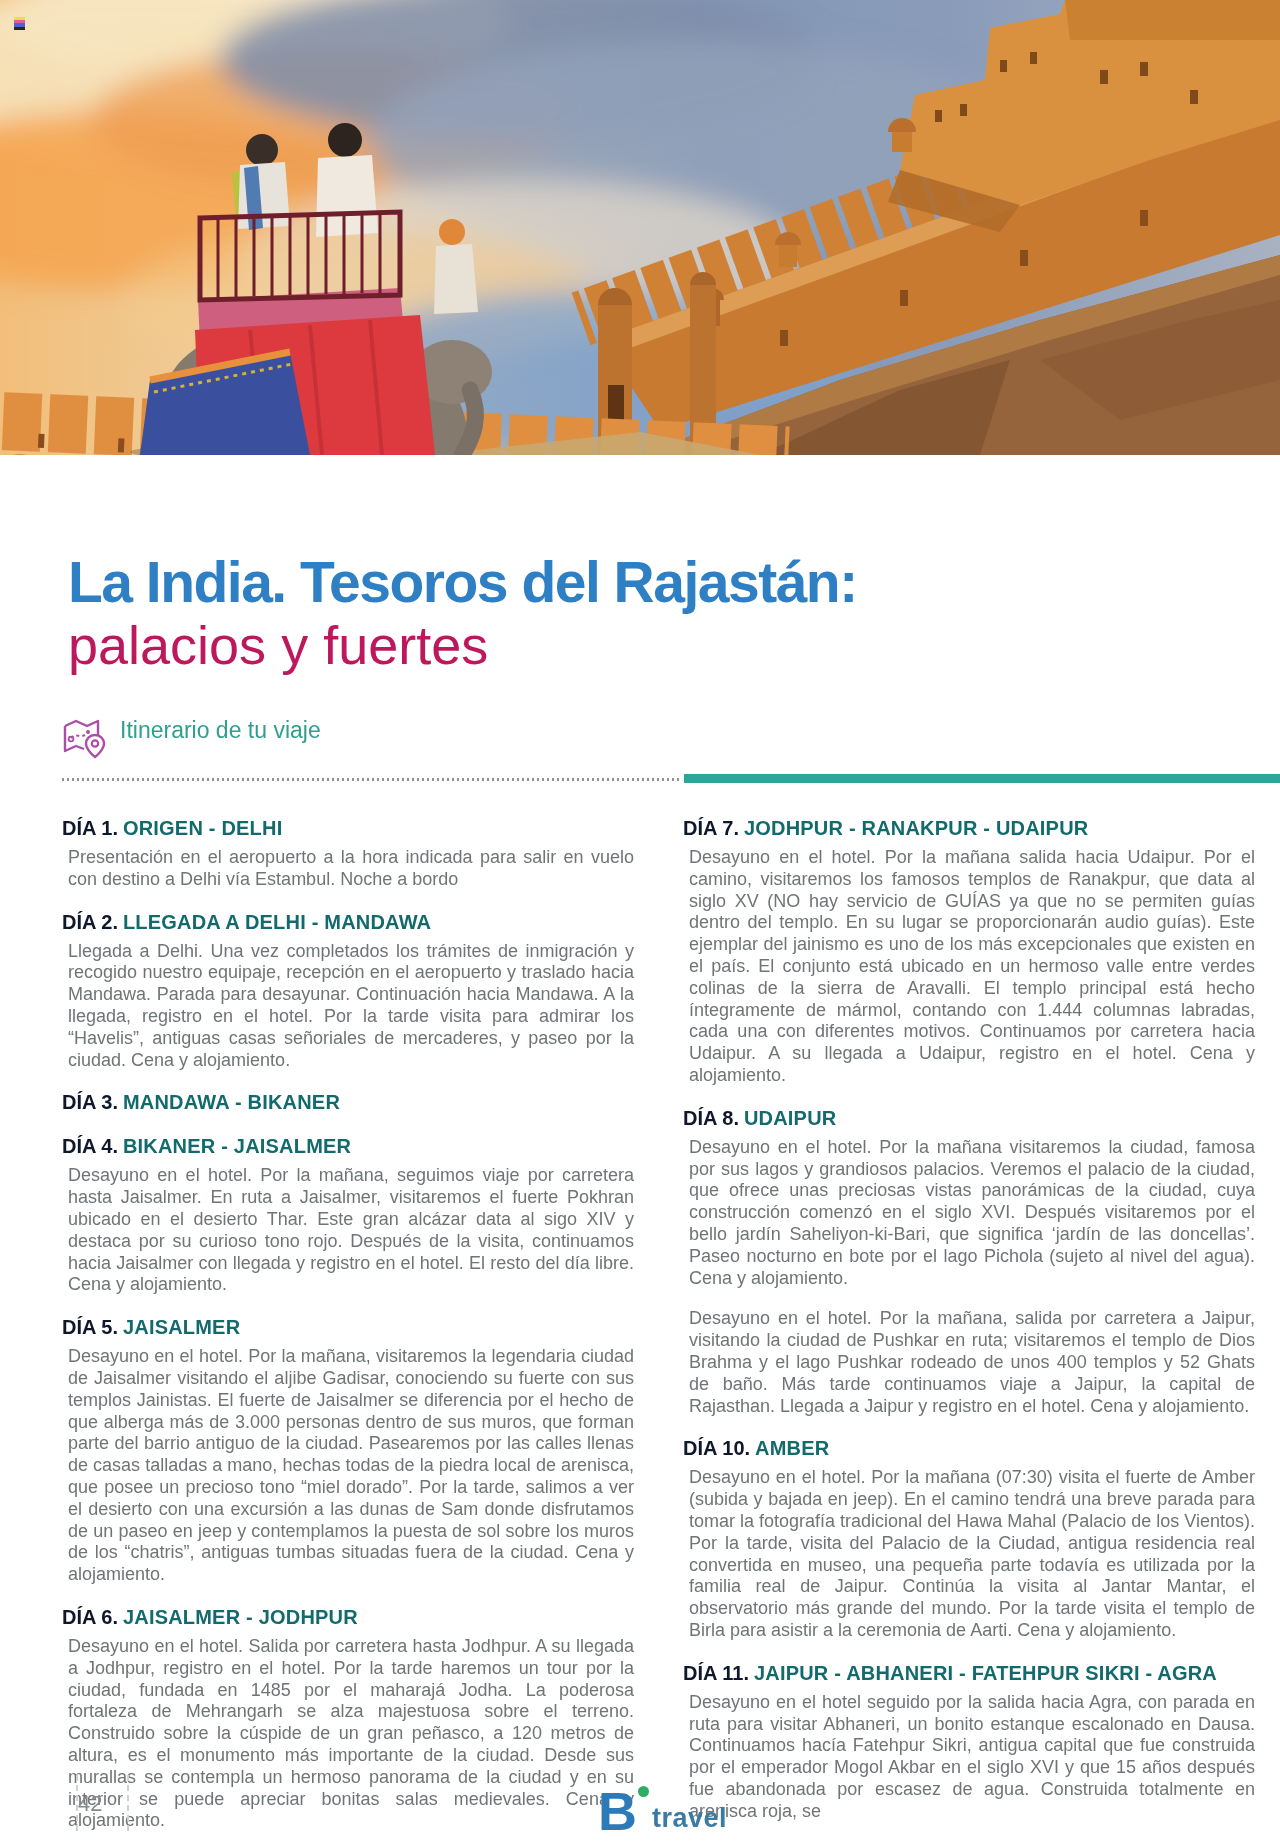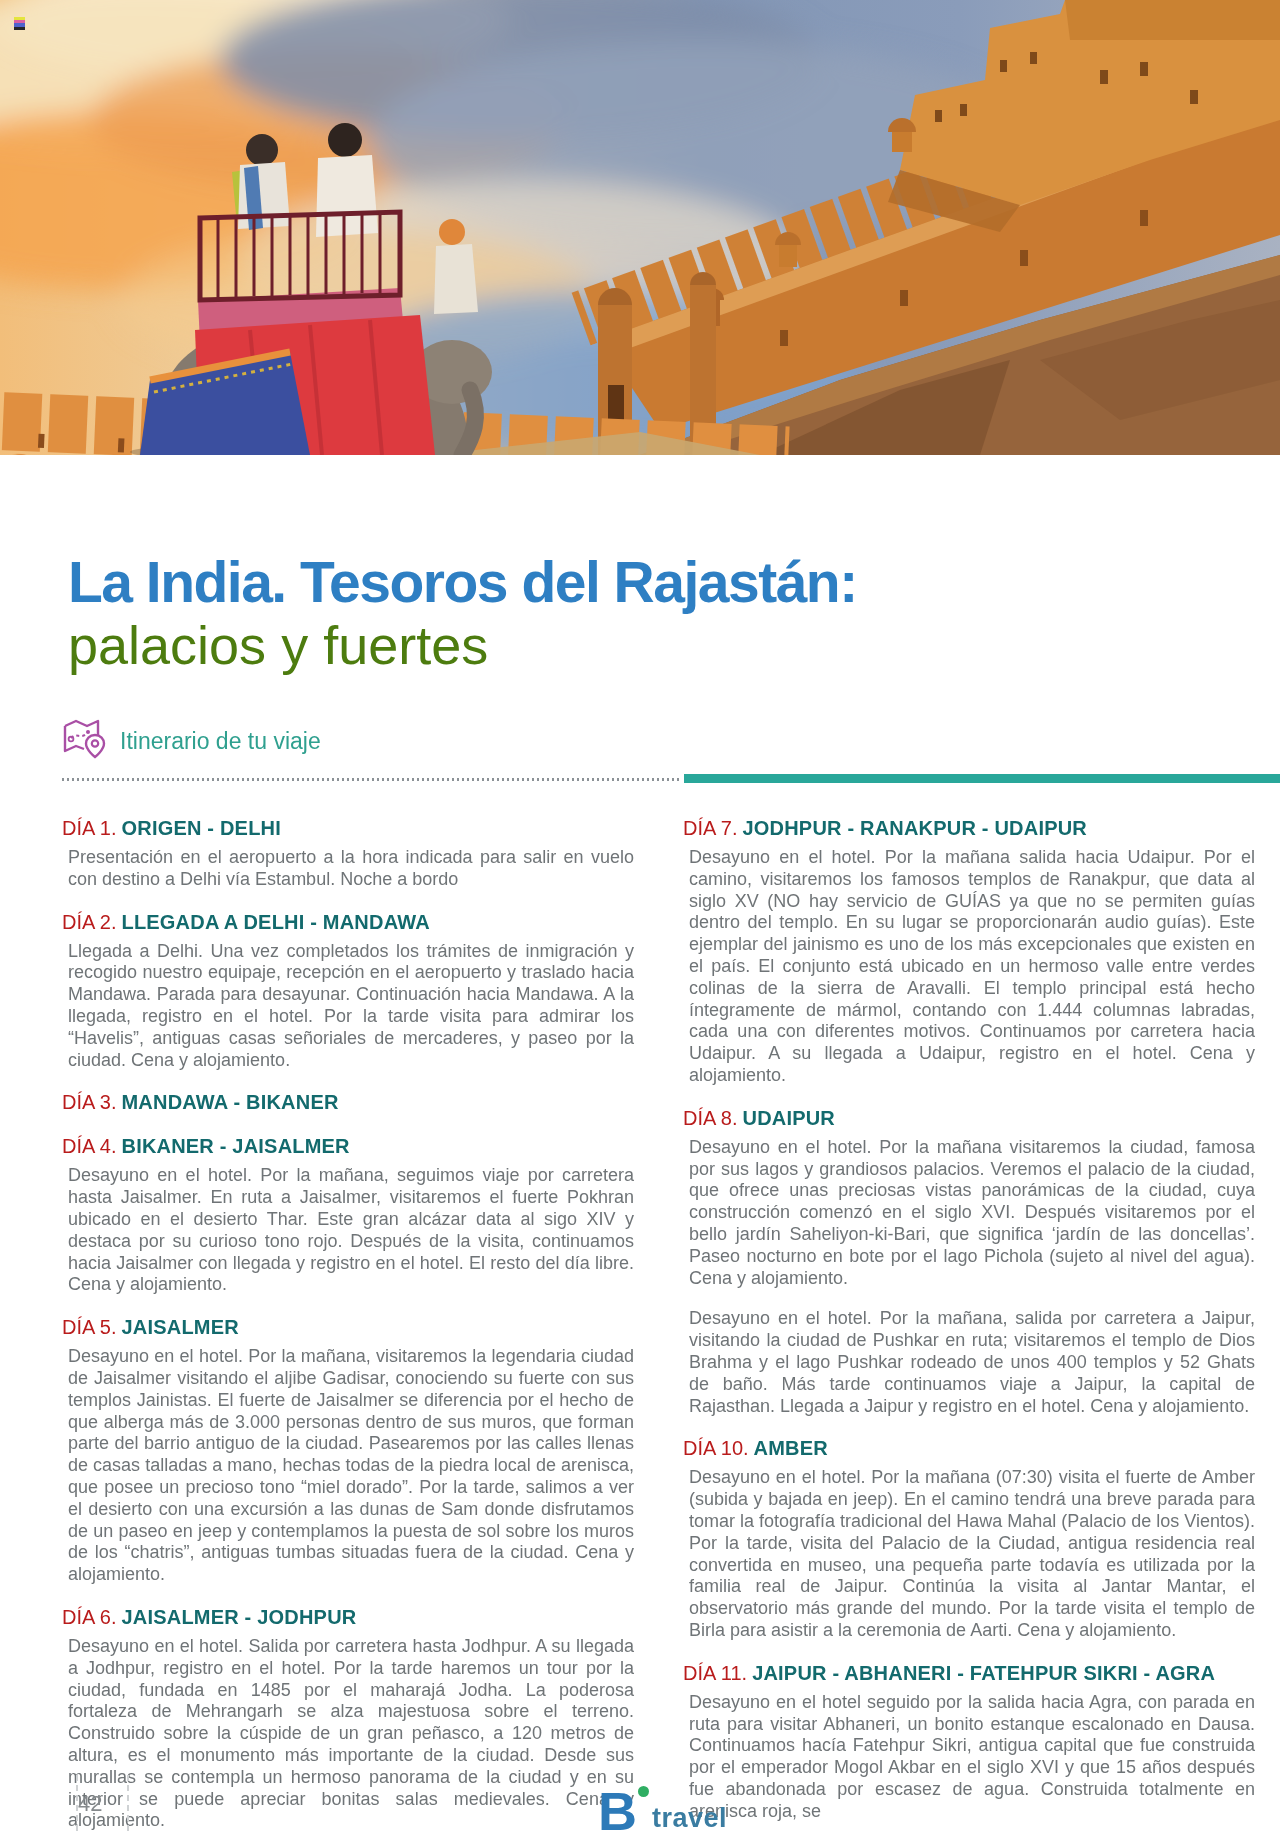--- a/index.html
+++ b/index.html
@@ -8,34 +8,34 @@
     font-family:"Liberation Sans",sans-serif;overflow:hidden;
   }
   
   .hero{position:absolute;top:0;left:0;width:1280px;height:455px;overflow:hidden;background:#8fa0bb}
   .hero svg{display:block;width:1280px;height:455px}
   .glitch{position:absolute;top:17px;left:14px;width:11px;height:13px;
     background:linear-gradient(#e4e43e 0 25%,#d95fa2 25% 50%,#4f63cd 50% 75%,#26262a 75% 100%);}
   
   .content{position:absolute;top:455px;left:0;right:0;padding:0 18px 0 62px}
   .title{margin:96px 0 0 6px;font-size:57px;line-height:62px;font-weight:700;color:#2e7fc3;letter-spacing:-1.5px}
-  .subtitle{margin:2px 0 0 6px;font-size:54px;line-height:60px;font-weight:300;color:#4d7c0f}
+  .subtitle{margin:2px 0 0 6px;font-size:54px;line-height:60px;font-weight:300;color:#be185d}
   .itin-row{display:flex;justify-content:space-between;align-items:flex-end;margin-top:42px}
-  .itin-left{display:flex;align-items:center;gap:11px}
+  .itin-left{display:flex;align-items:flex-start;gap:11px}
   .itin-label{font-size:23px;color:#2fa08f;font-weight:400}
   .duration{font-size:40px;font-weight:800;color:#a03a9a;letter-spacing:-0.5px;margin-right:18px;line-height:40px}
   .divider{position:relative;height:10px;margin-top:9px}
   .dots{position:absolute;left:0;top:4px;width:620px;height:3px;
     background:repeating-linear-gradient(90deg,#8b9196 0 2px,transparent 2px 5px)}
   .bar{position:absolute;left:622px;right:-18px;top:0;height:9px;background:#29a79a}
   .cols{display:flex;gap:43px;margin-top:32px}
   .col{width:578px}
   .day{margin-bottom:19px}
   .day h3{margin:0 0 3px;font-size:20px;line-height:25px;font-weight:400}
-  .day-label{color:#b91c1c;font-weight:400;margin-right:5px}
+  .day-label{color:#0f172a;font-weight:700;margin-right:5px}
   .day-route{color:#136a6d;font-weight:700;letter-spacing:.2px}
   .day p{margin:6px;font-size:18px;line-height:21.8px;color:#6f7477;text-align:justify}
   
   .trim{position:absolute;bottom:12px;height:56px;border-left:2px dashed #cfd2d4;width:0}
   .trim-a{left:76px}.trim-b{left:127px}
   .pagenum{position:absolute;left:78px;bottom:26px;font-size:22px;color:#85898c}
   .brand{position:absolute;left:598px;bottom:10px;display:flex;align-items:flex-end}
   .brand-b{font-size:54px;font-weight:800;color:#2d7ab8;line-height:44px}
   .brand-dot{width:11px;height:11px;border-radius:50%;background:#2fae63;display:inline-block;margin:0 3px 36px 1px}
   .brand-travel{font-size:27px;font-weight:700;color:#3a7ca1;line-height:30px;letter-spacing:.5px}

